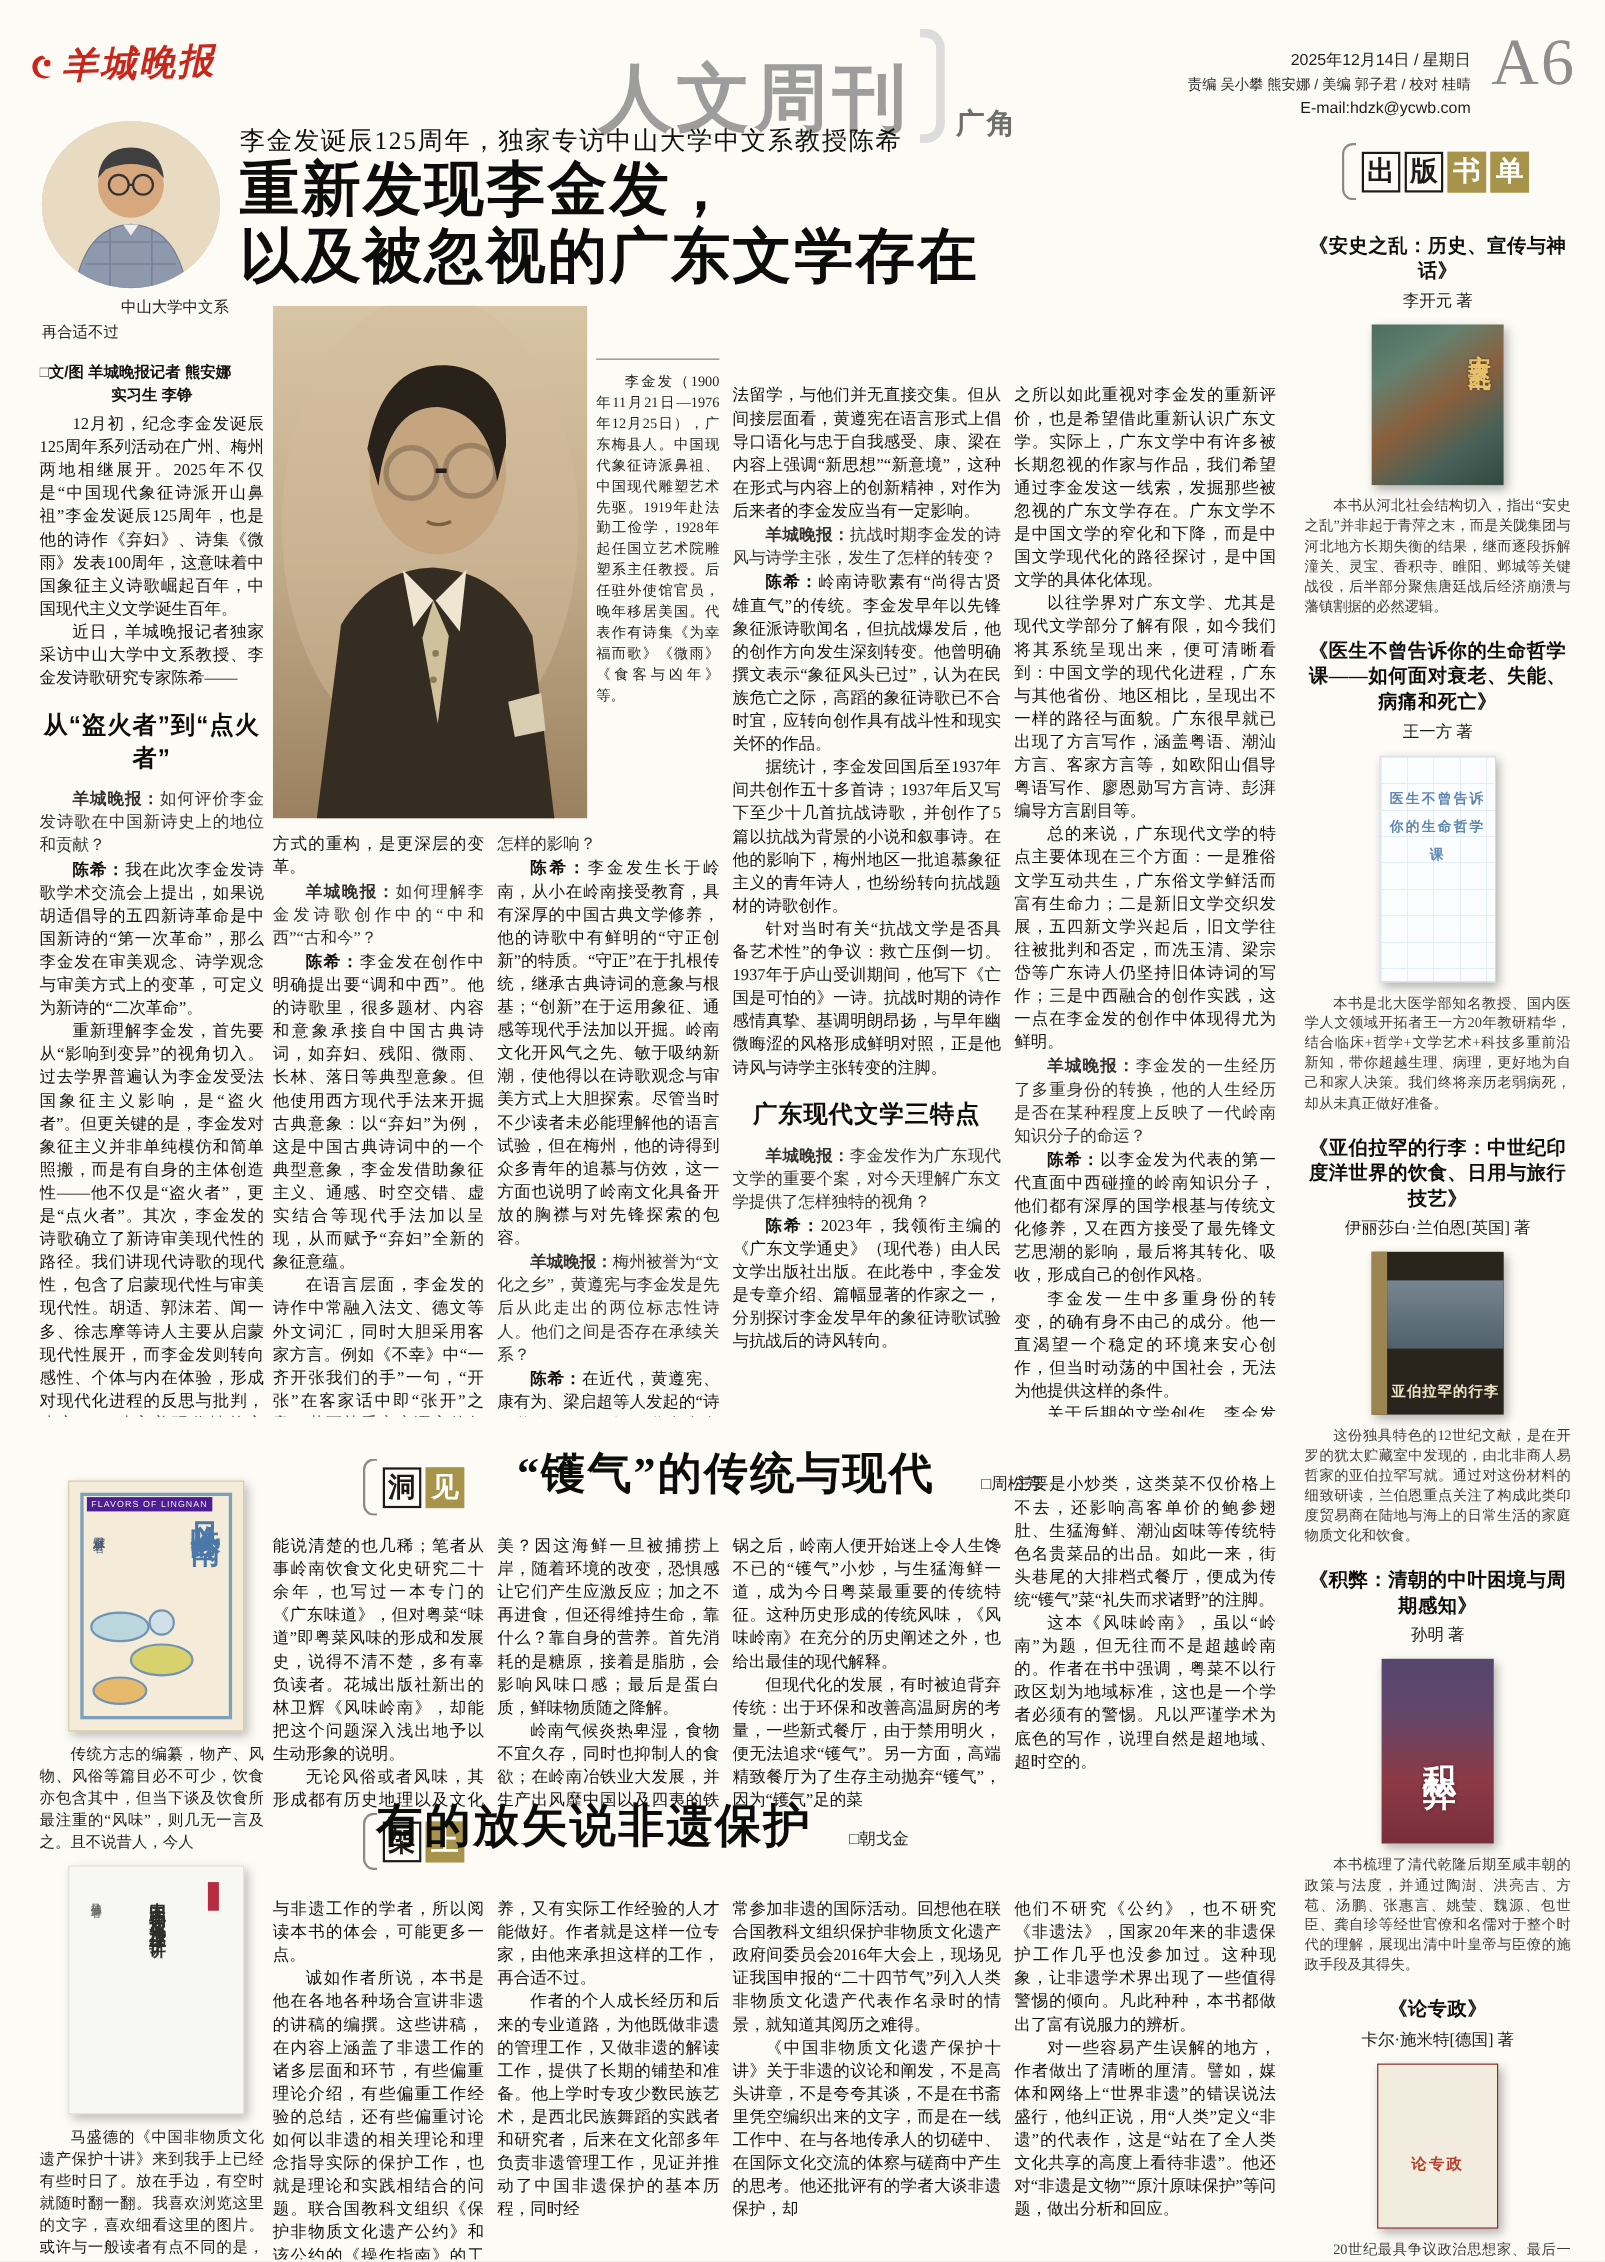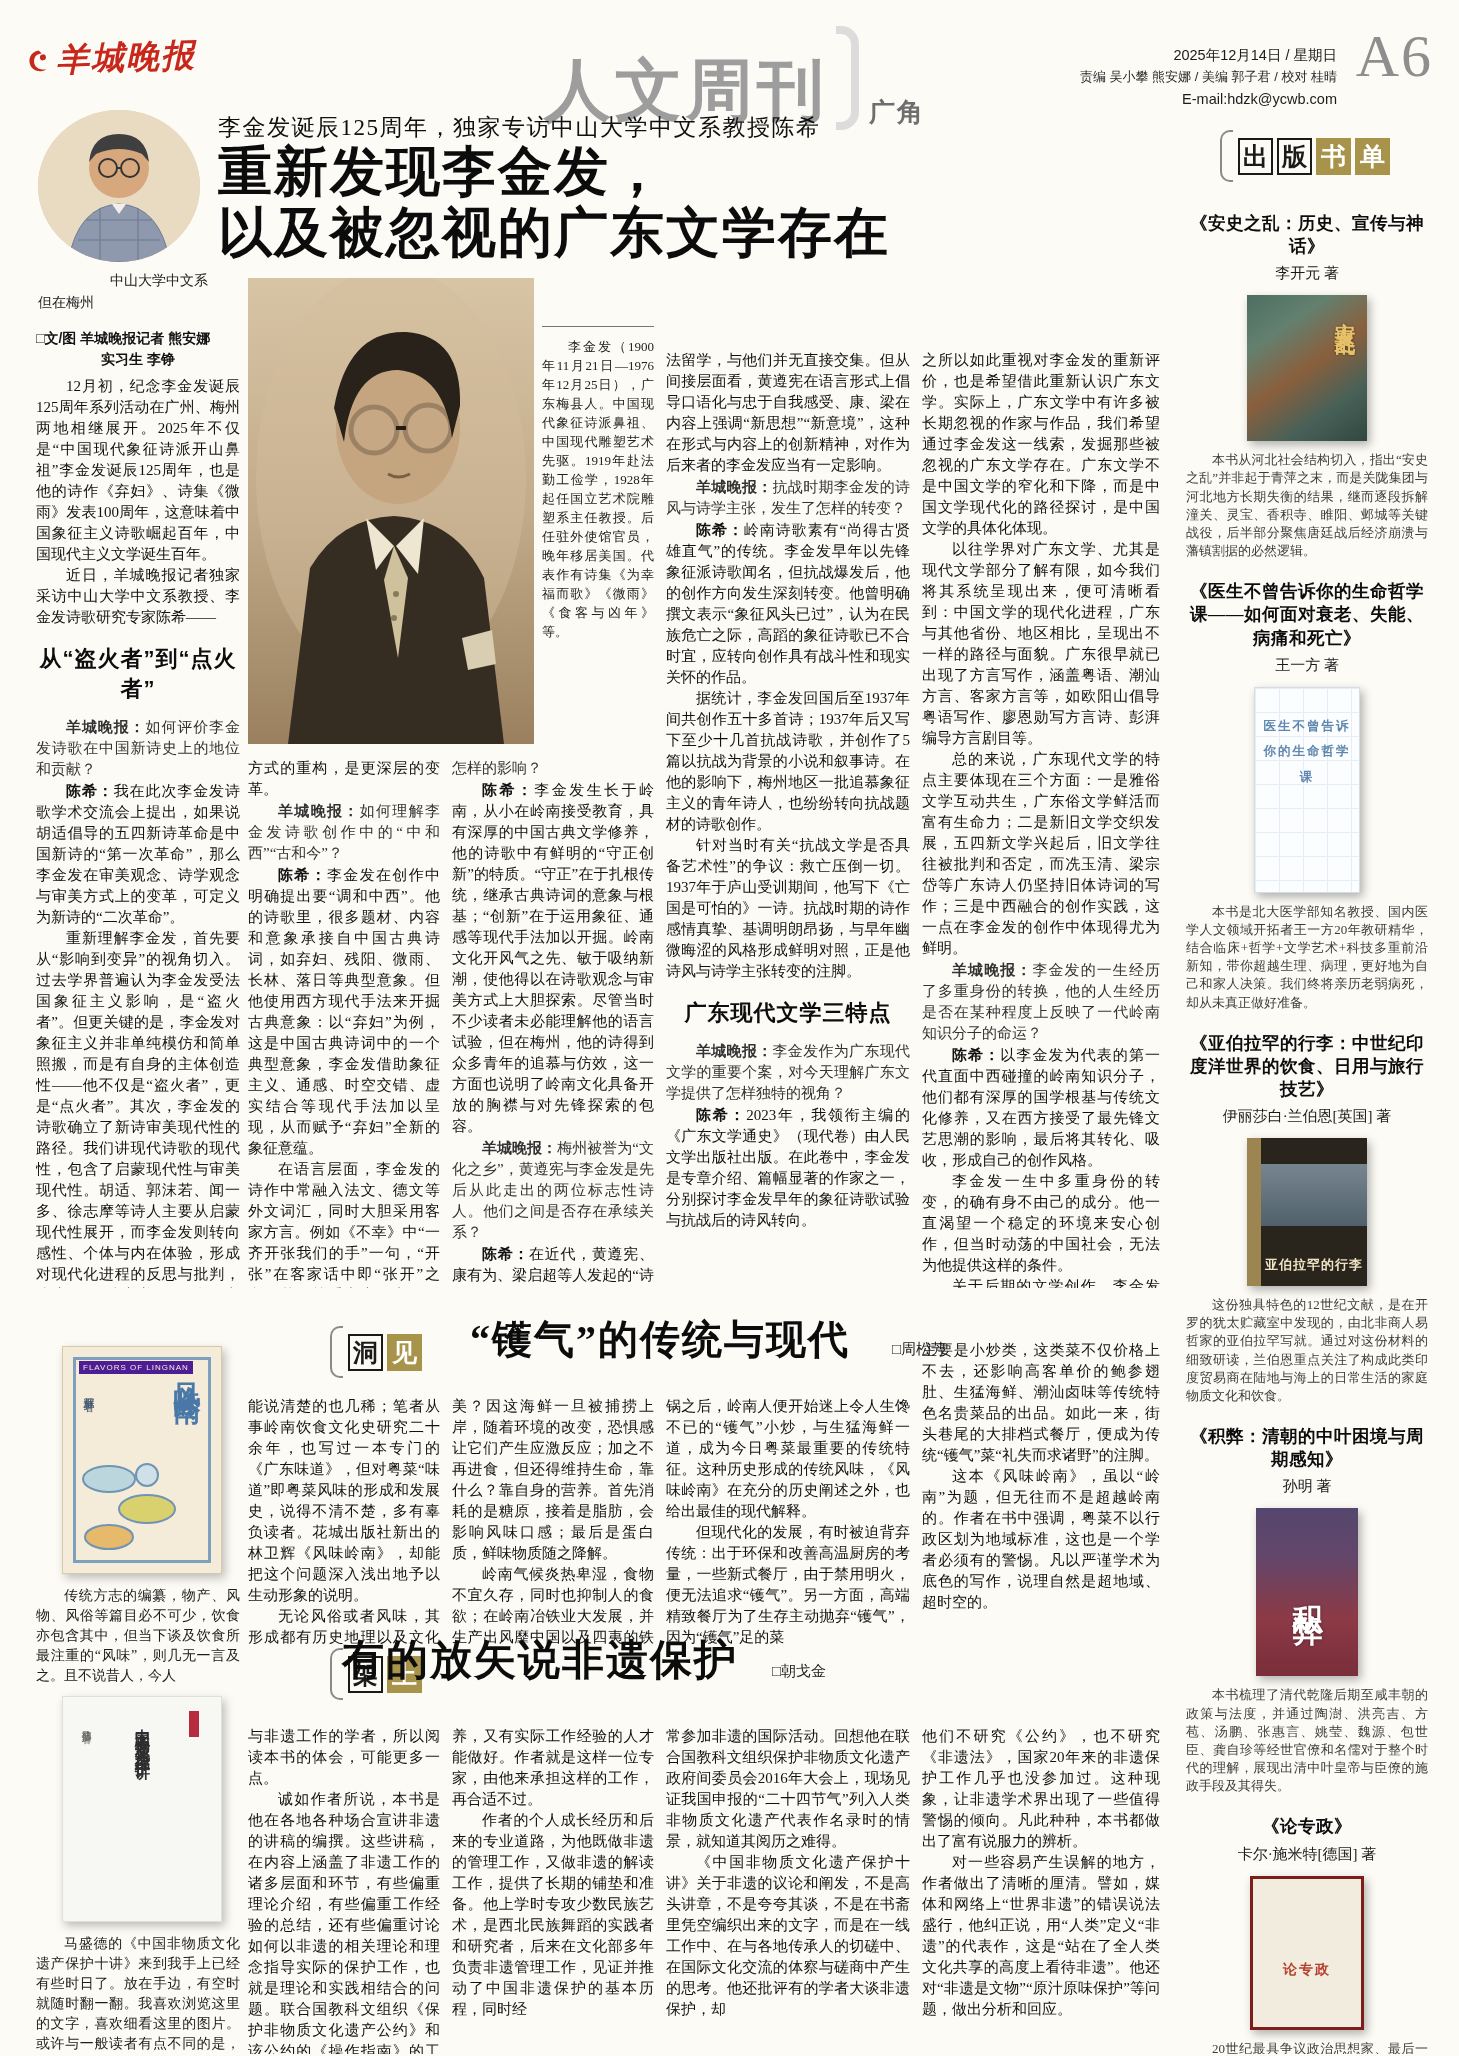--- a/index.html
+++ b/index.html
@@ -97,21 +97,21 @@
   .cv-yabo{width:120px;height:148px;background:#29241c;}
   .cv-yabo::before{content:"";position:absolute;left:0;top:0;bottom:0;width:14px;background:#9c8551;}
   .cv-yabo::after{content:"";position:absolute;left:14px;right:0;top:26px;height:62px;
     background:linear-gradient(180deg,#77858f,#50616c);}
   .cv-yabo .cv-text{left:14px;right:0;bottom:12px;color:#efe3c4;font-size:13px;font-weight:700;
     text-align:center;letter-spacing:1px;z-index:2;}
   .cv-jibi{width:102px;height:168px;
     background:linear-gradient(180deg,#55466e 0%,#64466a 30%,#8c3a46 65%,#792e3a 100%);}
   .cv-jibi .cv-text{writing-mode:vertical-rl;left:50%;top:50%;transform:translate(-50%,-50%);
     color:#fff;font-size:30px;font-weight:900;letter-spacing:10px;text-shadow:0 0 3px rgba(0,0,0,.4);}
-  .cv-lun{width:108px;height:148px;background:#f1ecdd;border:3px solid #7f1d1d;}
+  .cv-lun{width:108px;height:148px;background:#f1ecdd;border:1px solid #7f1d1d;}
   .cv-lun .cv-text{left:0;right:0;top:56%;color:#b5402e;font-size:14px;font-weight:700;
     text-align:center;letter-spacing:2px;}
 </style>
 </head>
 <body>
 
 <div class="page">
 
   <div class="abs" id="logo">
     <svg width="26" height="26" viewBox="0 0 26 26">
@@ -143,21 +143,21 @@
       <circle cx="92" cy="58" r="9" fill="none" stroke="#333" stroke-width="2"></circle>
       <line x1="79" y1="58" x2="83" y2="58" stroke="#333" stroke-width="2"></line>
       <path d="M30 152 Q40 96 81 94 Q122 96 132 152 Z" fill="#8e99ad"></path>
       <path d="M30 152 Q40 96 81 94 Q122 96 132 152 Z" fill="none" stroke="#6e7a90" stroke-width="1"></path>
       <path d="M48 110 L114 110 M40 130 L122 130 M62 98 L62 152 M100 98 L100 152" stroke="#76829a" stroke-width="1.5"></path>
       <path d="M74 94 L81 104 L88 94 Z" fill="#f1efe8"></path>
     </svg>
   </div>
   <div class="abs" id="portrait-caption">
     <div class="l1">中山大学中文系</div>
-    <div class="l2">但在梅州</div>
+    <div class="l2">再合适不过</div>
   </div>
 
   <div class="abs" id="kicker">李金发诞辰125周年，独家专访中山大学中文系教授陈希</div>
   <div class="abs" id="headline">
     <div>重新发现李金发，</div>
     <div>以及被忽视的广东文学存在</div>
   </div>
 
   <div class="abs" id="lijinfa-photo">
     <svg width="286" height="466" viewBox="0 0 286 466">

